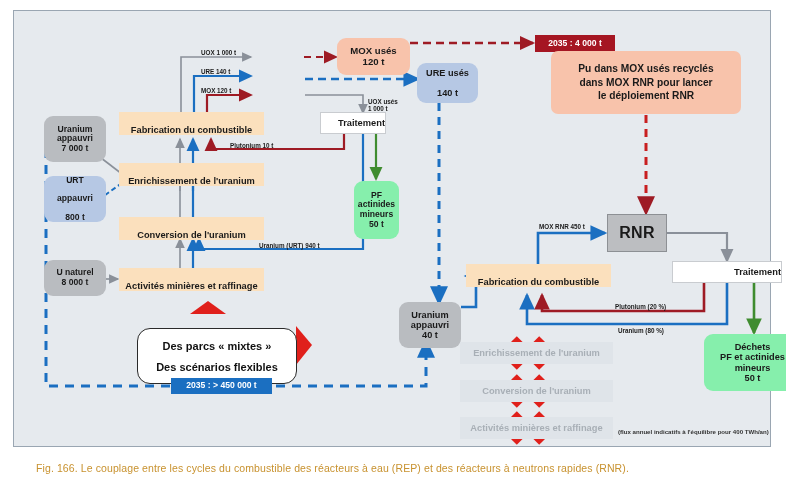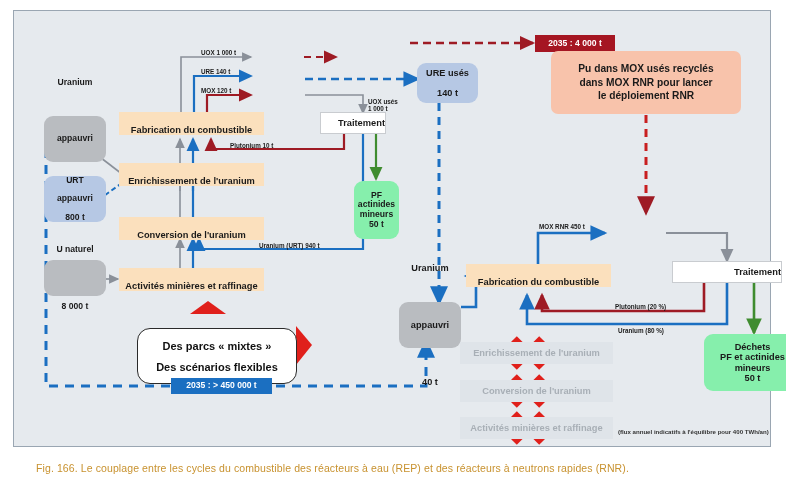--- a/index.html
+++ b/index.html
@@ -11,21 +11,21 @@
          background:#e6eaee;border:1px solid #9aa6b2;box-sizing:border-box;}
 
   .cap{position:absolute;left:36px;top:462px;width:720px;
        font-size:10.5px;color:#c8922f;letter-spacing:.1px;white-space:nowrap;}
 
   
   .node{position:absolute;box-sizing:border-box;display:flex;align-items:center;
         justify-content:center;text-align:center;font-weight:bold;color:#1a1a1a;line-height:1.12;}
 
   .orange{background:#fbe0bd;font-size:9.3px;align-items:flex-end;}
-  .grey-pill{background:#b9bcc0;border-radius:9px;font-size:8.6px;gap:47px;}
+  .grey-pill{background:#b9bcc0;border-radius:9px;font-size:8.6px;}
   .blue-pill{background:#b6c8e4;border-radius:9px;font-size:8.6px;gap:9px;}
   .salmon-pill{background:#f8c3ab;border-radius:9px;font-size:9.6px;}
   .green-pill{background:#86efac;border-radius:9px;font-size:8.6px;}
   .reactor{background:#bcbec1;border:1px solid #8d9094;font-size:16px;letter-spacing:.3px;}
   .white-box{background:#ffffff;border:1px solid #c9ccd0;font-size:9.3px;justify-content:flex-end;}
   .ghost{background:#dfe4e9;color:#a8afb6;font-size:9.3px;font-weight:bold;}
   .badge-red{background:#a51622;color:#ffffff;font-size:8.6px;font-weight:bold;}
   .badge-blue{background:#1b6fc1;color:#ffffff;font-size:8.6px;font-weight:bold;}
   .callout{background:#f8c3ab;border-radius:7px;font-size:10.2px;line-height:1.32;}
 
@@ -169,20 +169,24 @@
 
     <div class="node orange" style="left:105px;top:257px;width:145px;height:23px;">
       <span>Activités minières et raffinage</span>
     </div>
 
 
     <div class="node white-box" style="left:306px;top:101px;width:66px;height:22px;">
       <span>Traitement</span>
     </div>
 
+    <div class="node salmon-pill" style="left:323px;top:27px;width:73px;height:37px;flex-direction:column;">
+      <span>MOX usés</span>
+      <span>120 t</span>
+    </div>
 
     <div class="node blue-pill" style="left:403px;top:52px;width:61px;height:40px;flex-direction:column;font-size:9.2px;">
       <span>URE usés</span>
       <span>140 t</span>
     </div>
 
     <div class="node green-pill" style="left:340px;top:170px;width:45px;height:58px;flex-direction:column;">
       <span>PF</span>
       <span>actinides</span>
       <span>mineurs</span>
@@ -198,20 +202,23 @@
     <div class="node badge-red" style="left:521px;top:24px;width:80px;height:17px;">
       <span>2035 : 4 000 t</span>
     </div>
 
     <div class="node callout" style="left:537px;top:40px;width:190px;height:63px;flex-direction:column;">
       <span>Pu dans MOX usés recyclés</span>
       <span>dans MOX RNR pour lancer</span>
       <span>le déploiement RNR</span>
     </div>
 
+    <div class="node reactor" style="left:593px;top:203px;width:60px;height:38px;">
+      <span>RNR</span>
+    </div>
 
     <div class="node orange" style="left:452px;top:253px;width:145px;height:23px;">
       <span>Fabrication du combustible</span>
     </div>
 
     <div class="node white-box" style="left:658px;top:250px;width:110px;height:22px;">
       <span>Traitement</span>
     </div>
 
     <div class="node green-pill" style="left:690px;top:323px;width:97px;height:57px;flex-direction:column;font-size:9.2px;">

